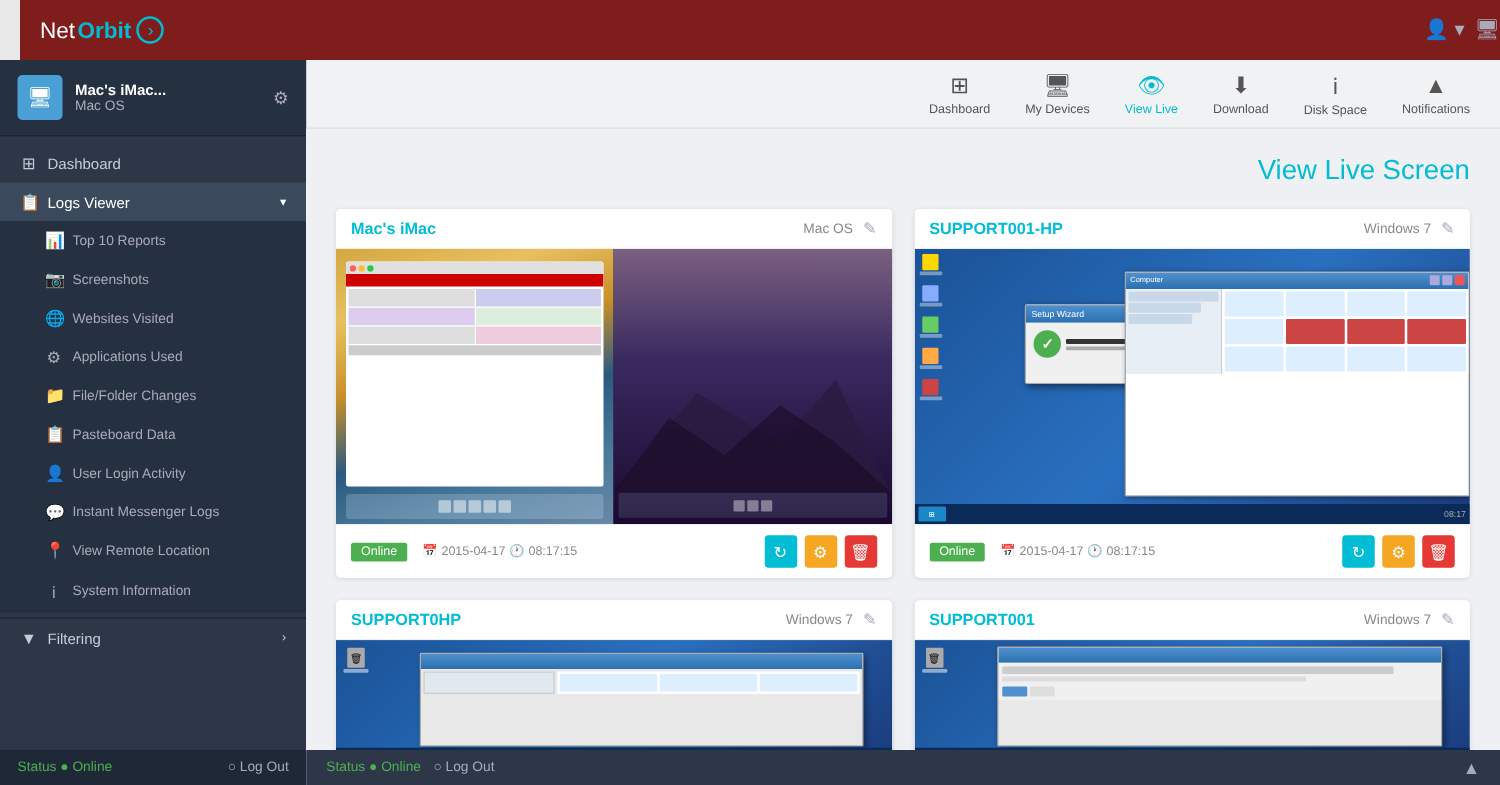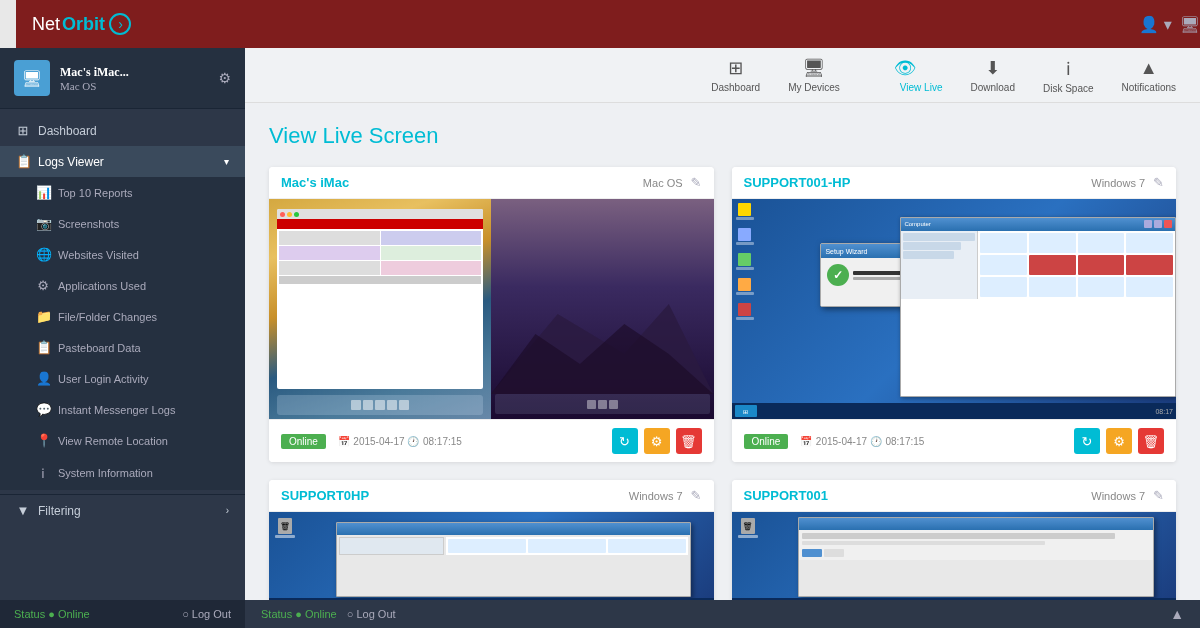--- a/index.html
+++ b/index.html
@@ -31,21 +31,21 @@
     .sidebar-user {
       background: #253040; padding: 12px 14px;
       display: flex; align-items: center; gap: 10px;
       border-bottom: 1px solid #1a2535;
     }
     .user-avatar {
       width: 36px; height: 36px; background: #4a9fd4;
       border-radius: 4px; display: flex; align-items: center; justify-content: center;
       color: white; font-size: 16px; flex-shrink: 0;
     }
-    .user-info { flex: 1; font-family: Liberation Serif, serif; }
+    .user-info { flex: 1; }
     .user-name { color: #ffffff; font-size: 12px; font-weight: bold; }
     .user-os { color: #aab; font-size: 11px; }
     .user-settings { color: #aab; font-size: 14px; cursor: pointer; }
 
     
     .sidebar-nav { flex: 1; overflow-y: auto; padding: 6px 0; }
     .nav-item {
       display: flex; align-items: center; gap: 8px;
       padding: 8px 16px; cursor: pointer; color: #c5cdd8; font-size: 12px;
     }
@@ -73,21 +73,21 @@
     }
     .top-icon-item { display: flex; flex-direction: column; align-items: center; gap: 3px; cursor: pointer; }
     .top-icon-item .icon-sym { color: #555; font-size: 18px; }
     .top-icon-item .icon-label { color: #555; font-size: 10px; }
     .top-icon-item.active .icon-label { color: #00bcd4; }
     .top-icon-item.active .icon-sym { color: #00bcd4; }
 
     
     .page-content { flex: 1; overflow-y: auto; padding: 20px 24px; background: #eef0f3; }
 
-    .page-header { display: flex; align-items: flex-start; gap: 10px; margin-bottom: 18px; flex-direction: column; }
+    .page-header { display: flex; align-items: flex-end; gap: 10px; margin-bottom: 18px; flex-direction: column; }
     .page-title { color: #00bcd4; font-size: 22px; font-weight: 300; }
     .page-subtitle { color: #888; font-size: 12px; }
 
     
     .cards-grid {
       display: grid; grid-template-columns: 1fr 1fr; gap: 18px;
     }
 
     .device-card {
       background: #fff; border-radius: 4px; overflow: hidden;
@@ -238,21 +238,21 @@
       <div class="top-icon-item">
         <span class="icon-sym">⊞</span>
         <span class="icon-label">Dashboard</span>
       </div>
       <div class="top-icon-item">
         <span class="icon-sym">🖥</span>
         <span class="icon-label">My Devices</span>
       </div>
       <div class="top-icon-item active">
         <span class="icon-sym">👁</span>
-        <span class="icon-label" style="color:#00bcd4;margin-left:32px;">View Live</span>
+        <span class="icon-label" style="color:#00bcd4;">View Live</span>
       </div>
       <div class="top-icon-item">
         <span class="icon-sym">⬇</span>
         <span class="icon-label">Download</span>
       </div>
       <div class="top-icon-item">
         <span class="icon-sym">ℹ</span>
         <span class="icon-label">Disk Space</span>
       </div>
       <div class="top-icon-item">

